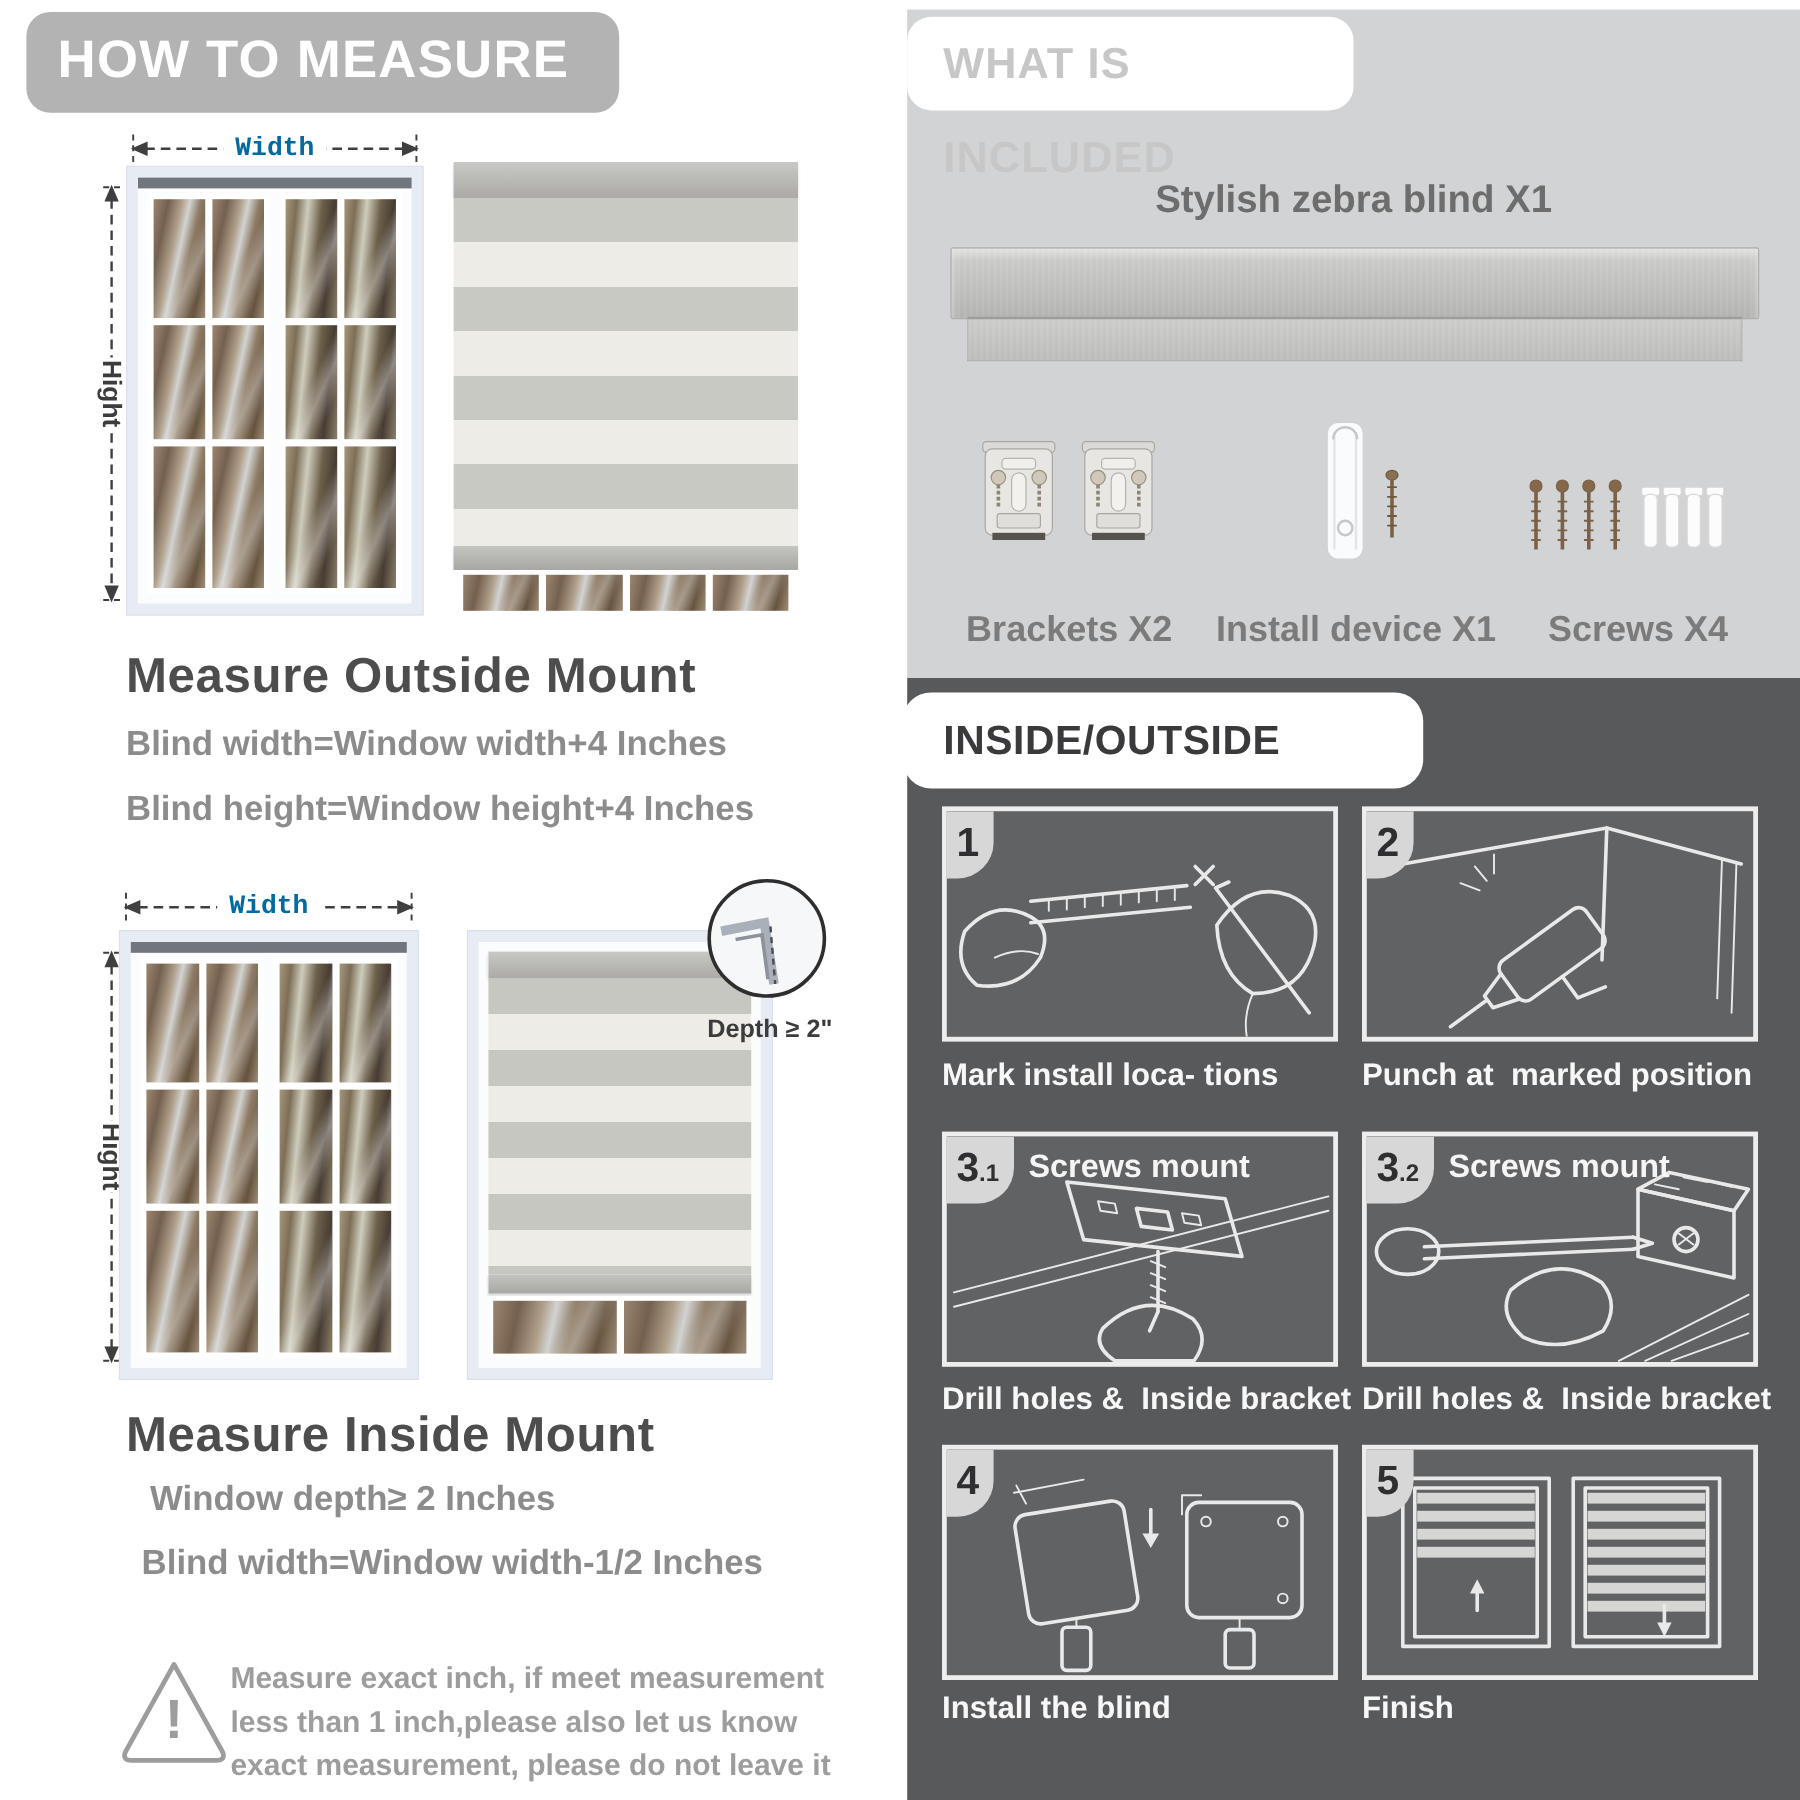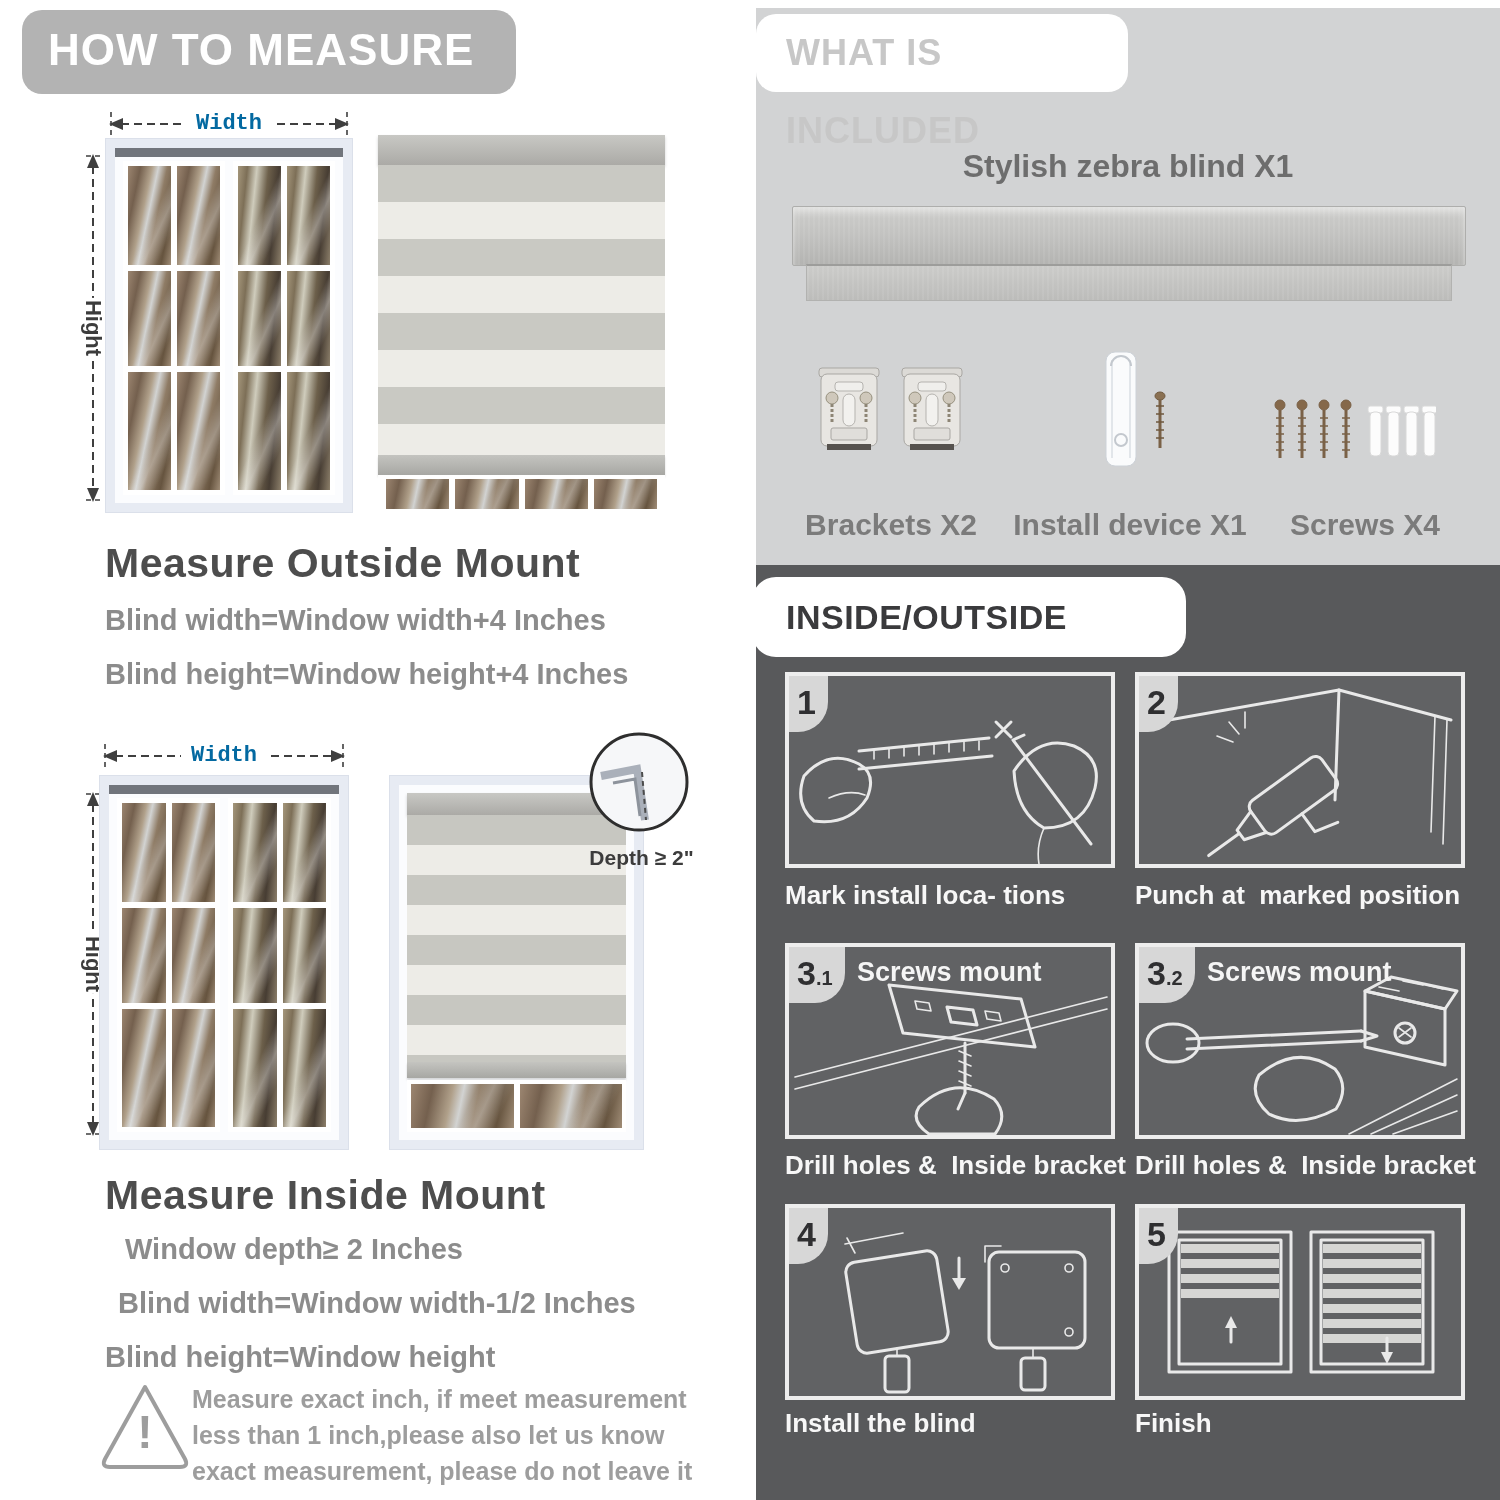--- a/index.html
+++ b/index.html
@@ -196,21 +196,20 @@
     <circle cx="52" cy="52" r="48" fill="#f6f7f9" stroke="#2e2e2e" stroke-width="3"></circle>
     <path d="M14,46 L50,39 L58,90" fill="none" stroke="#aab0ba" stroke-width="8" stroke-linejoin="miter"></path>
     <path d="M26,53 L48,49 L53,86" fill="none" stroke="#8d939c" stroke-width="3"></path>
     <path d="M55,42 L59,90" fill="none" stroke="#4c4c4c" stroke-width="2" stroke-dasharray="5 4"></path>
   </svg>
   <div class="abs" style="left:574px;top:846px;width:135px;text-align:center;font-weight:bold;font-size:21px;color:#3c3c3c;">Depth ≥ 2"</div>
 
   <div class="abs sec-title" style="left:105px;top:1172px;">Measure Inside Mount</div>
   <div class="abs formula" style="left:109px;top:1233px;margin-left:16px;">Window depth≥ 2 Inches</div>
   <div class="abs formula" style="left:105px;top:1287px;margin-left:13px;">Blind width=Window width-1/2 Inches</div>
-  <div class="abs formula" style="left:105px;top:1341px;">Blind height=Window height</div>
 
   <svg class="abs" style="left:98px;top:1380px;" width="94" height="94" viewBox="0 0 94 94">
     <path d="M47,7 L87,79 Q91,87 82,87 L12,87 Q3,87 7,79 Z" fill="none" stroke="#9d9d9d" stroke-width="4" stroke-linejoin="round"></path>
     <text x="47" y="68" text-anchor="middle" font-size="46" font-weight="bold" fill="#9d9d9d" font-family="Liberation Sans, sans-serif">!</text>
   </svg>
   <div class="abs warn-text" style="left:192px;top:1381px;width:508px;">Measure exact inch, if meet measurement less than 1 inch,please also let us know exact measurement, please do not leave it</div>
 
   <div class="abs sec-top"></div>
   <div class="abs hdr-pill-right">
     <span>WHAT IS INCLUDED</span>

